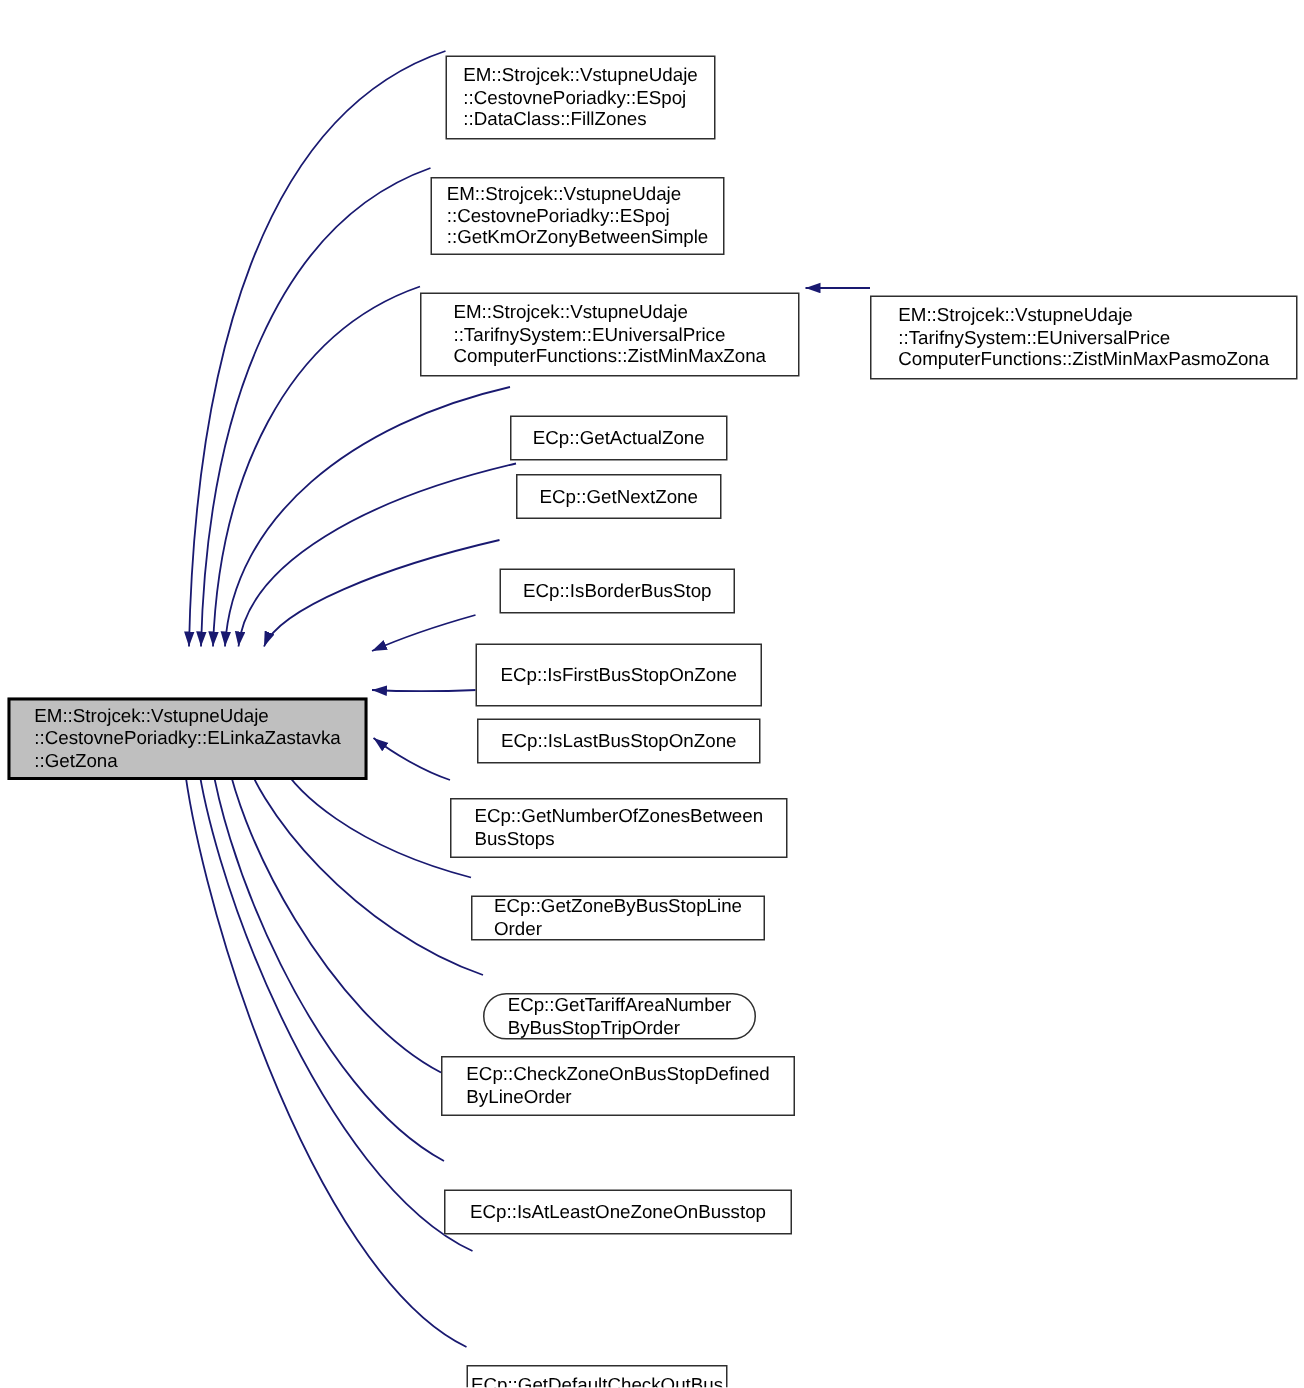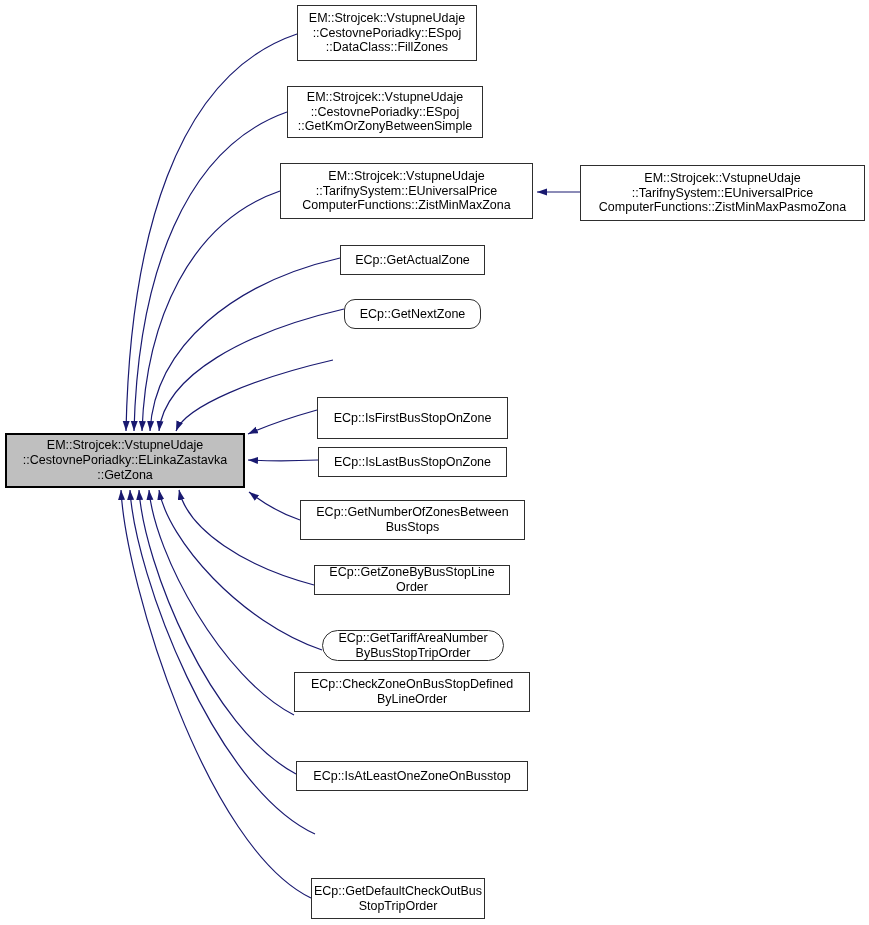--- a/index.html
+++ b/index.html
@@ -12,27 +12,28 @@
   }
   #edges{position:absolute;left:0;top:0;width:869px;height:925px;}
   .node{
     position:absolute;
     box-sizing:border-box;
     background:#ffffff;
     border:1px solid #2e2e2e;
     color:#000000;
     font-size:12.5px;
     line-height:1.18;
-    text-align:center;
+    text-align:left;
     white-space:pre-line;
     display:flex;
     align-items:center;
     justify-content:center;
     padding:14px 4px;
     cursor:pointer;
+    margin-top:32px;
   }
   .node.main{
     background:#bfbfbf;
     border:2px solid #000000;
     cursor:default;
   }
 </style>
 </head>
 <body>
 
@@ -79,22 +80,23 @@
   <div class="node" style="left:280px;top:163px;width:253px;height:56px;">EM::Strojcek::VstupneUdaje
 ::TarifnySystem::EUniversalPrice
 ComputerFunctions::ZistMinMaxZona</div>
 
   <div class="node" style="left:580px;top:165px;width:285px;height:56px;">EM::Strojcek::VstupneUdaje
 ::TarifnySystem::EUniversalPrice
 ComputerFunctions::ZistMinMaxPasmoZona</div>
 
   <div class="node" style="left:340px;top:245px;width:145px;height:26px;">ECp::GetActualZone</div>
 
-  <div class="node" style="left:344px;top:299px;width:137px;height:18px;border-radius:11px;">ECp::GetNextZone</div>
+  <div class="node" style="left:344px;top:284px;width:137px;height:18px;">ECp::GetNextZone</div>
 
+  <div class="node" style="left:333px;top:347px;width:157px;height:26px;">ECp::IsBorderBusStop</div>
 
   <div class="node" style="left:317px;top:397px;width:191px;height:42px;">ECp::IsFirstBusStopOnZone</div>
 
   <div class="node" style="left:318px;top:447px;width:189px;height:27px;">ECp::IsLastBusStopOnZone</div>
 
   <div class="node" style="left:300px;top:500px;width:225px;height:40px;">ECp::GetNumberOfZonesBetween
 BusStops</div>
 
   <div class="node" style="left:314px;top:565px;width:196px;height:28px;">ECp::GetZoneByBusStopLine
 Order</div>

